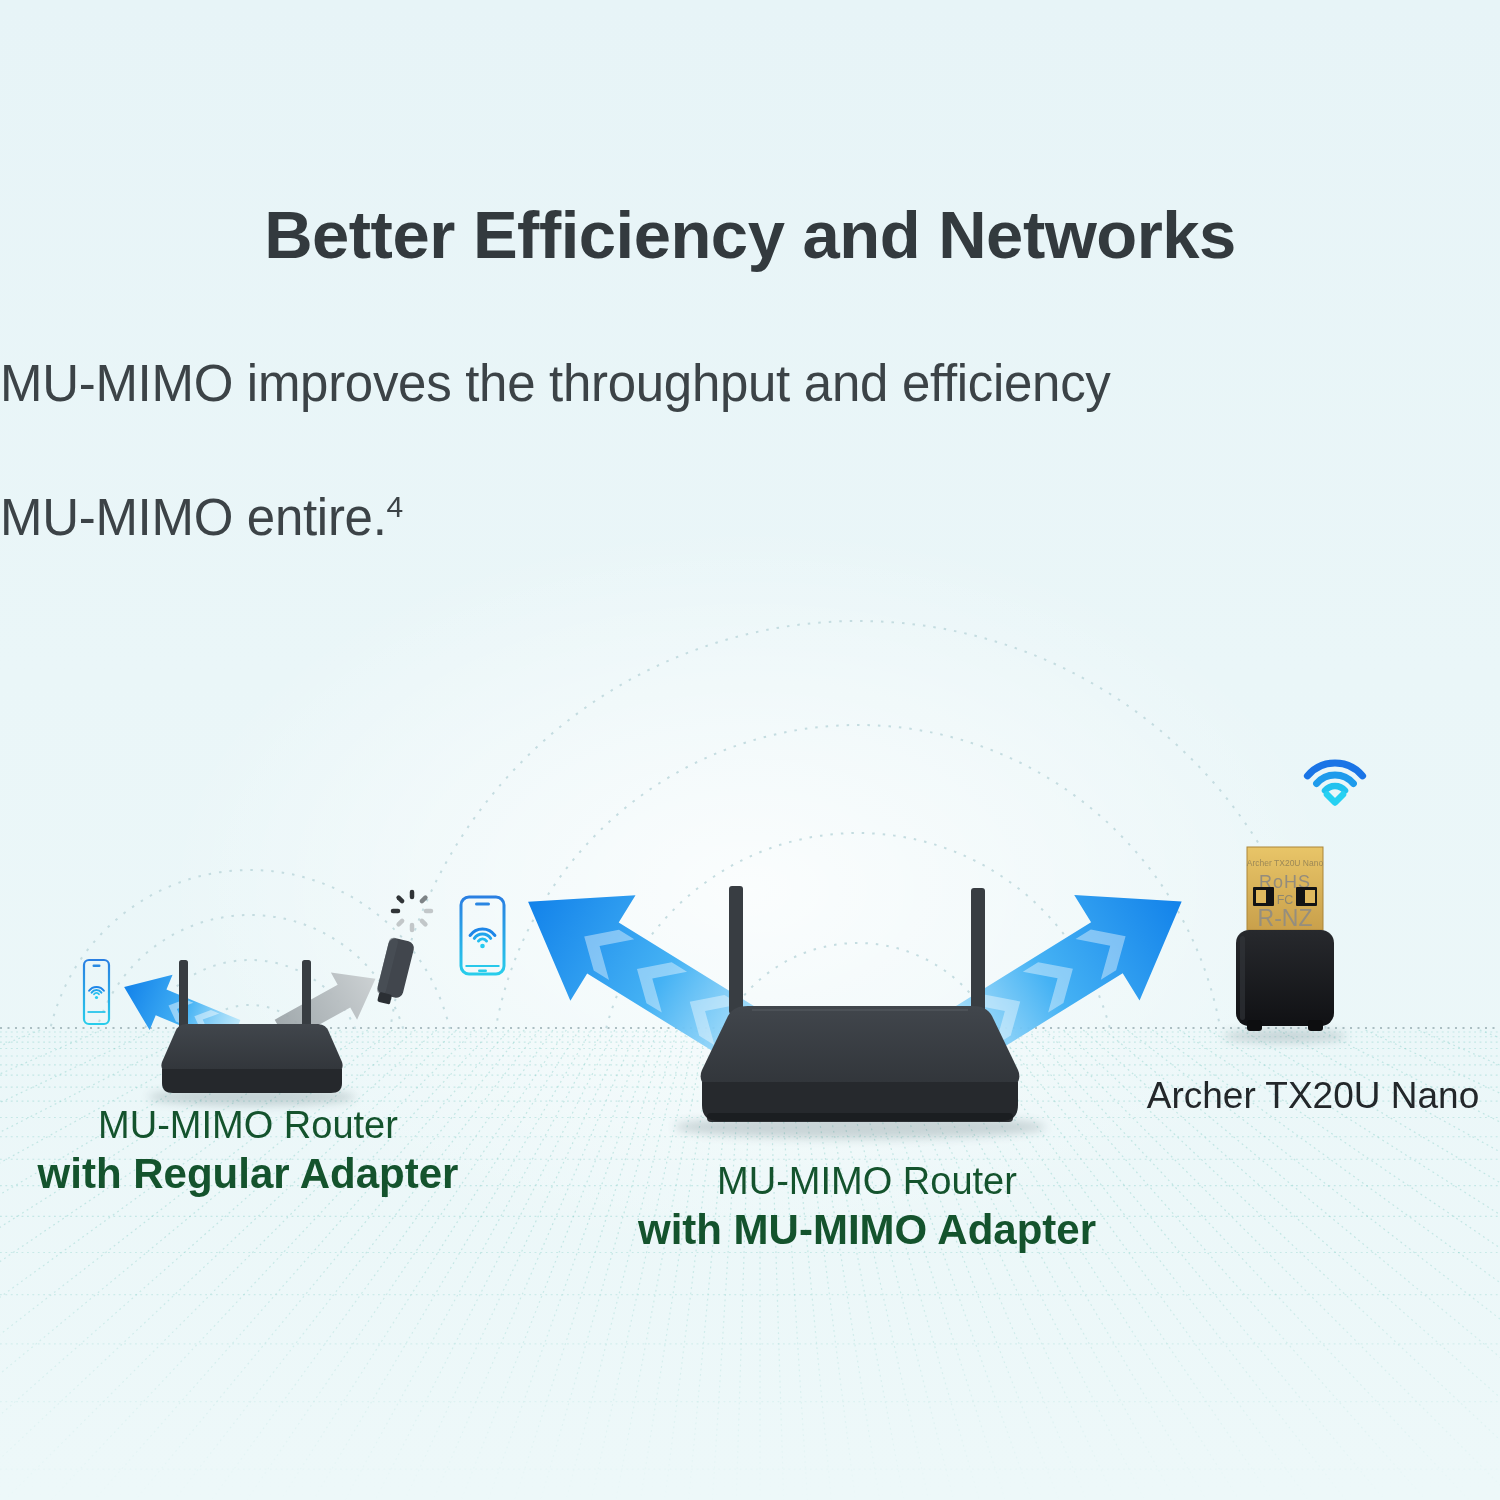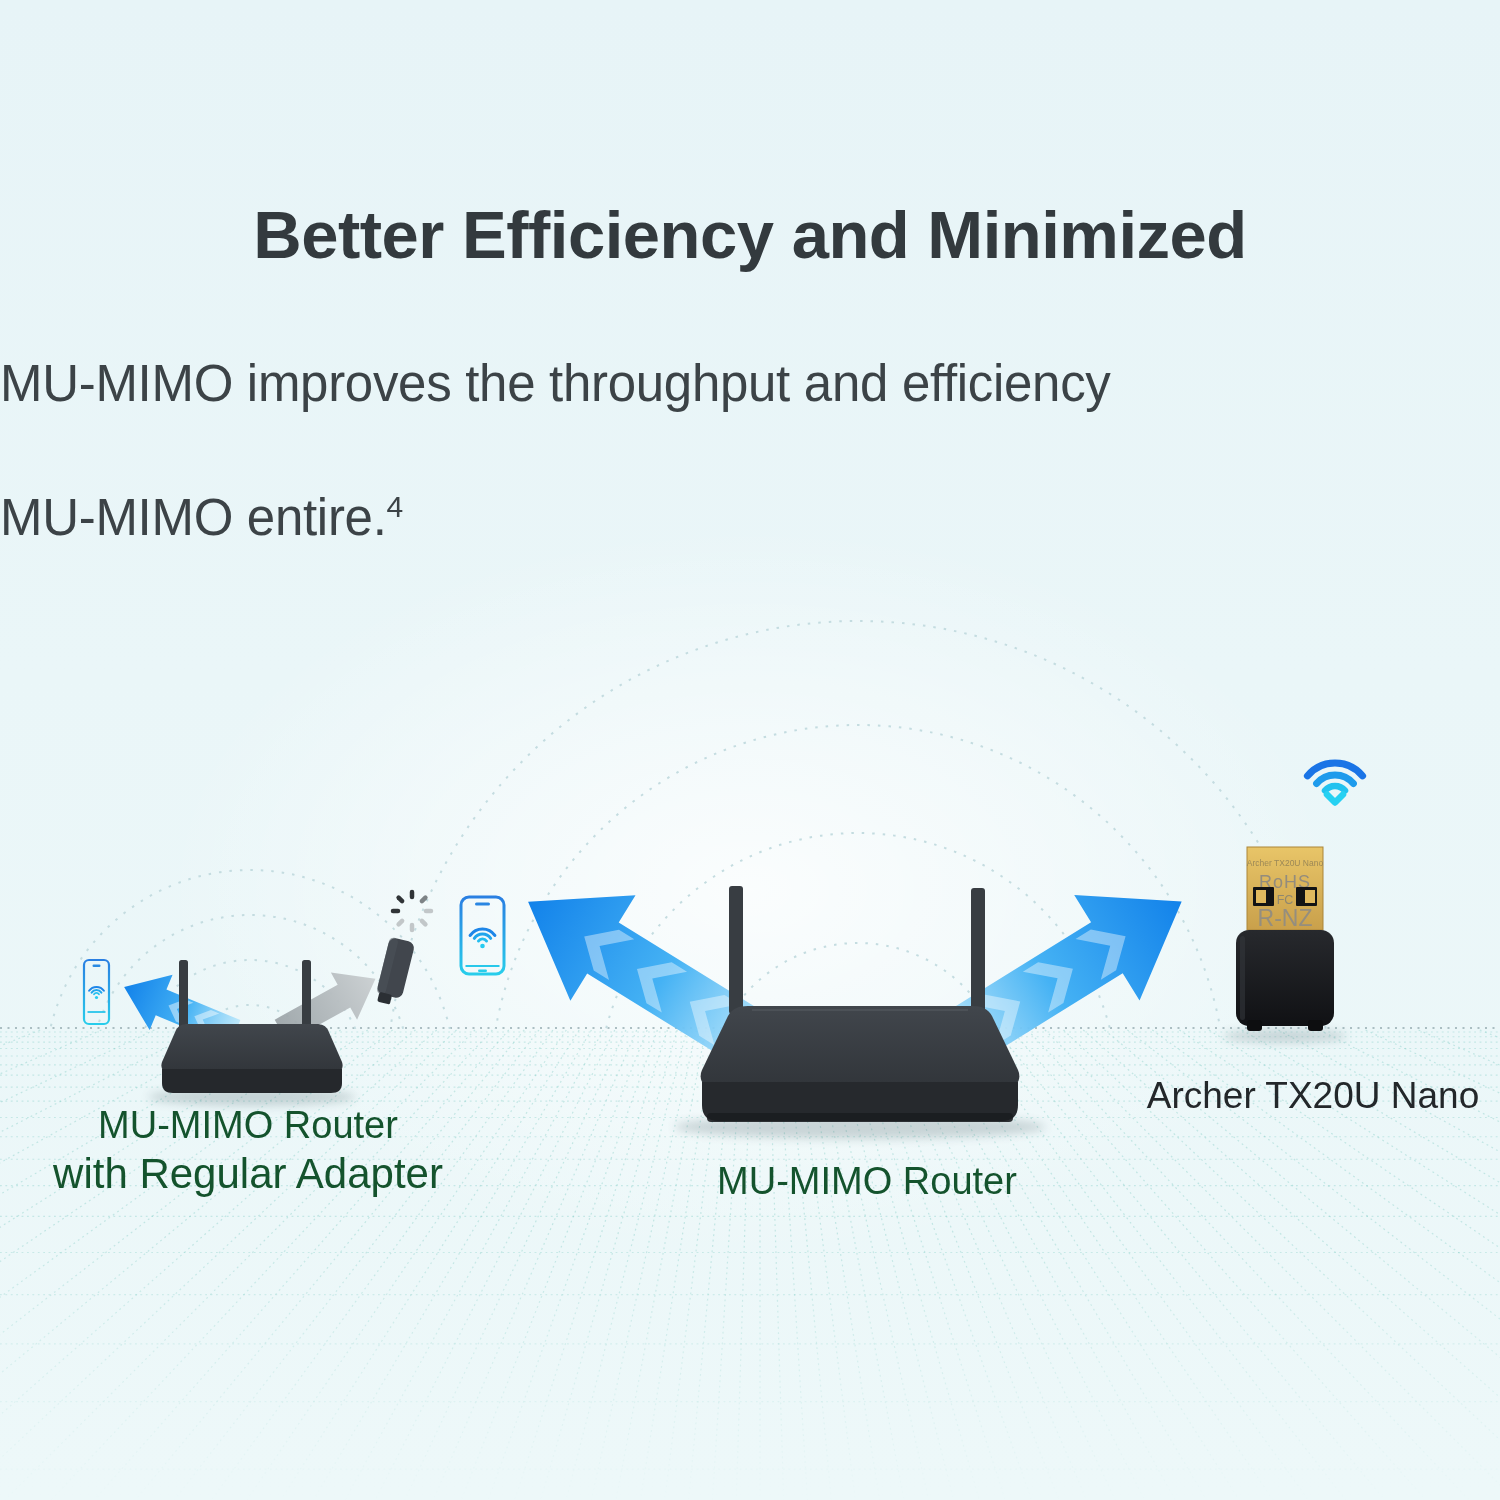--- a/index.html
+++ b/index.html
@@ -18,21 +18,21 @@
     position:absolute;left:0;right:0;top:146px;text-align:center;
     font-size:67px;line-height:88px;font-weight:700;color:#333a3e;letter-spacing:-0.5px;
   }
   .subtext{
     position:absolute;left:0;right:0;top:350px;
     font-size:51px;line-height:67px;font-weight:400;color:#3c4347;letter-spacing:-0.3px;
   }
   .subtext sup{font-size:30px;vertical-align:super;line-height:0;}
   .caption{position:absolute;text-align:center;color:#14532d;}
   .caption .l1{font-size:38px;line-height:46px;font-weight:400;}
-  .caption .l2{font-size:42px;line-height:52px;font-weight:400;}
+  .caption .l2{font-size:42px;line-height:52px;font-weight:700;}
   .cap-left{left:0px;top:1102px;width:496px;}
   .cap-center{left:617px;top:1158px;width:500px;}
   .cap-right{left:1063px;top:1074px;width:500px;font-size:37px;line-height:44px;font-weight:400;color:#23272a;}
 </style>
 </head>
 <body>
 
 <div class="glow"></div>
 
 <svg class="scene" viewBox="0 0 1500 1500">
@@ -295,31 +295,32 @@
 
   <g fill="none" stroke-linecap="round" stroke-linejoin="round">
     <path d="M1307.4,775.9 A36,36 0 0 1 1362.6,775.9" stroke="#1a74e6" stroke-width="7"></path>
     <path d="M1316.6,783.6 A24,24 0 0 1 1353.4,783.6" stroke="#1e9bec" stroke-width="7"></path>
     <path d="M1325,790.6 A13,13 0 0 1 1345,790.6" stroke="#22c2ef" stroke-width="6.5"></path>
     <path d="M1327,794.5 L1335,802.5 L1343,794.5" stroke="#26d1f2" stroke-width="6.5"></path>
   </g>
 </svg>
 
 <h1 class="headline">
-  <span>Better Efficiency and Minimized</span><br>
+  <span>Better Efficiency and Networks</span><br>
 </h1>
 
 <div class="subtext">
   <span>MU-MIMO improves the throughput and efficiency</span><br>
   <br>
   <span>MU-MIMO entire.</span><sup>4</sup>
 </div>
 
 <div class="caption cap-left">
   <div class="l1">MU-MIMO Router</div>
   <div class="l2">with Regular Adapter</div>
 </div>
 
 <div class="caption cap-center">
   <div class="l1">MU-MIMO Router</div>
+  <div class="l2">with MU-MIMO Adapter</div>
 </div>
 
 <div class="caption cap-right">Archer TX20U Nano</div>
 
 </body></html>

